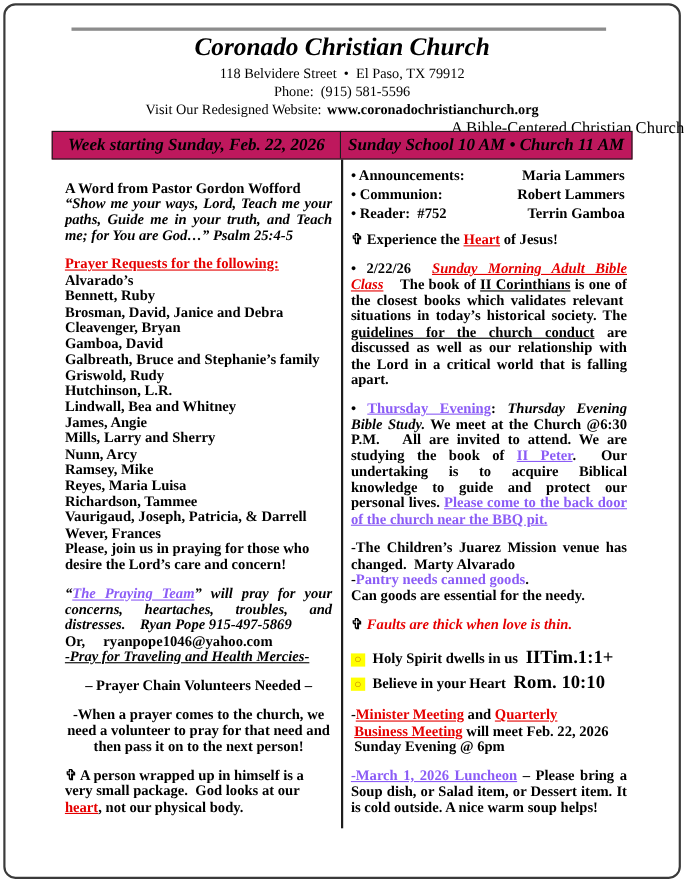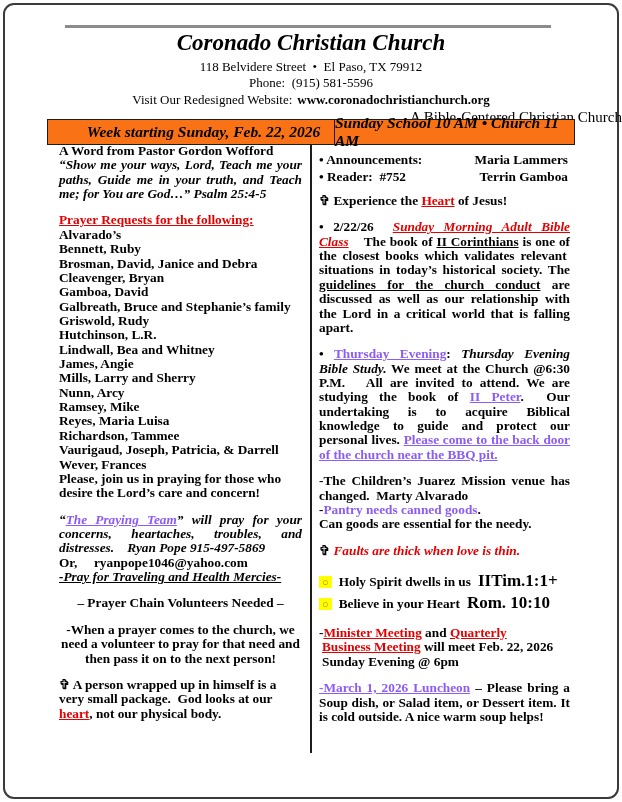--- a/index.html
+++ b/index.html
@@ -6,28 +6,28 @@
   .sheet{position:relative;width:622px;height:802px;background:#fff;overflow:hidden;
          font-family:Liberation Serif, serif;color:#000;}
   .frame{position:absolute;inset:3px;border:2px solid #3a3a3a;border-radius:11px;pointer-events:none;}
   .top-rule{position:absolute;left:65px;top:25px;width:486px;height:3px;background:#8c8c8c;}
   .header{position:absolute;top:30px;left:0;width:622px;text-align:center;}
   .title{font-size:23px;font-weight:bold;font-style:italic;margin-bottom:3px;}
   .hline{font-size:13px;line-height:1.25;}
   .ws{margin-left:5px;font-weight:bold;}
   .tagline{font-size:15px;line-height:1.3;text-align:right;}
   .banner{position:absolute;left:47px;top:119px;width:528px;height:26px;display:flex;
-          background:#f97316;border:1.4px solid #1d1d1d;box-sizing:border-box;padding-left:25px;}
+          background:#be185d;border:1.4px solid #1d1d1d;box-sizing:border-box;}
   .bcell{display:flex;align-items:center;justify-content:center;font-weight:bold;font-style:italic;
          font-size:15.5px;box-sizing:border-box;}
   .bleft{width:262px;border-right:1.4px solid #1d1d1d;}
   .bright{flex:1;}
   .divider{position:absolute;left:310px;top:145px;width:1.5px;height:608px;background:#1d1d1d;}
   .col{position:absolute;font-weight:bold;font-size:13.3px;line-height:1.08;}
-  .left-col{left:59px;top:144px;width:243px;}
+  .left-col{left:59px;top:164px;width:243px;}
   .right-col{left:319px;top:151px;width:251px;}
   .blk{margin-bottom:12px;}
   .red{color:#E50000;}
   .purple{color:#8b5cf6;}
   .u{text-decoration:underline;}
   .it{font-style:italic;}
   .ctr{text-align:center;}
   .just{text-align:justify;}
   .pre{white-space:pre-wrap;}
   .duty{display:flex;justify-content:space-between;padding-right:2px;line-height:1.28;}
@@ -102,20 +102,24 @@
     <div class="blk"><span>✞</span><span> A person wrapped up in himself is a very small package.&nbsp; God looks at our </span><span class="red u">heart</span><span>, not our physical body.</span></div>
   </main>
 
   <aside class="col right-col">
     <div class="blk" style="margin-bottom:9px;">
       <div class="duty">
           <span>• Announcements:</span>
           <span>Maria Lammers</span>
         </div>
       <div class="duty">
+          <span>• Communion:</span>
+          <span>Robert Lammers</span>
+        </div>
+      <div class="duty">
           <span>• Reader:&nbsp; #752</span>
           <span>Terrin Gamboa</span>
         </div>
     </div>
 
     <div class="blk"><span>✞</span><span> Experience the </span><span class="red u">Heart</span><span> of Jesus!</span></div>
 
     <div class="blk just"><span>• 2/22/26&nbsp; </span><span class="red it u">Sunday Morning Adult Bible Class</span><span>&nbsp;&nbsp;&nbsp; The book of </span><span class="u">II Corinthians</span><span> is one of the closest books which validates relevant&nbsp; situations in today’s historical society. The </span><span class="u">guidelines for the church conduct</span><span> are discussed as well as our relationship with the Lord in a critical world that is falling apart.</span></div>
 
     <div class="blk just"><span>• </span><span class="purple u">Thursday Evening</span><span>: </span><span class="it">Thursday Evening Bible Study.</span><span> We meet at the Church @6:30 P.M.&nbsp;&nbsp; All are invited to attend. We are studying the book of </span><span class="purple u">II Peter</span><span>.&nbsp; Our undertaking is to acquire Biblical knowledge to guide and protect our personal lives. </span><span class="purple u">Please come to the back door of the church near the BBQ pit.</span></div>

